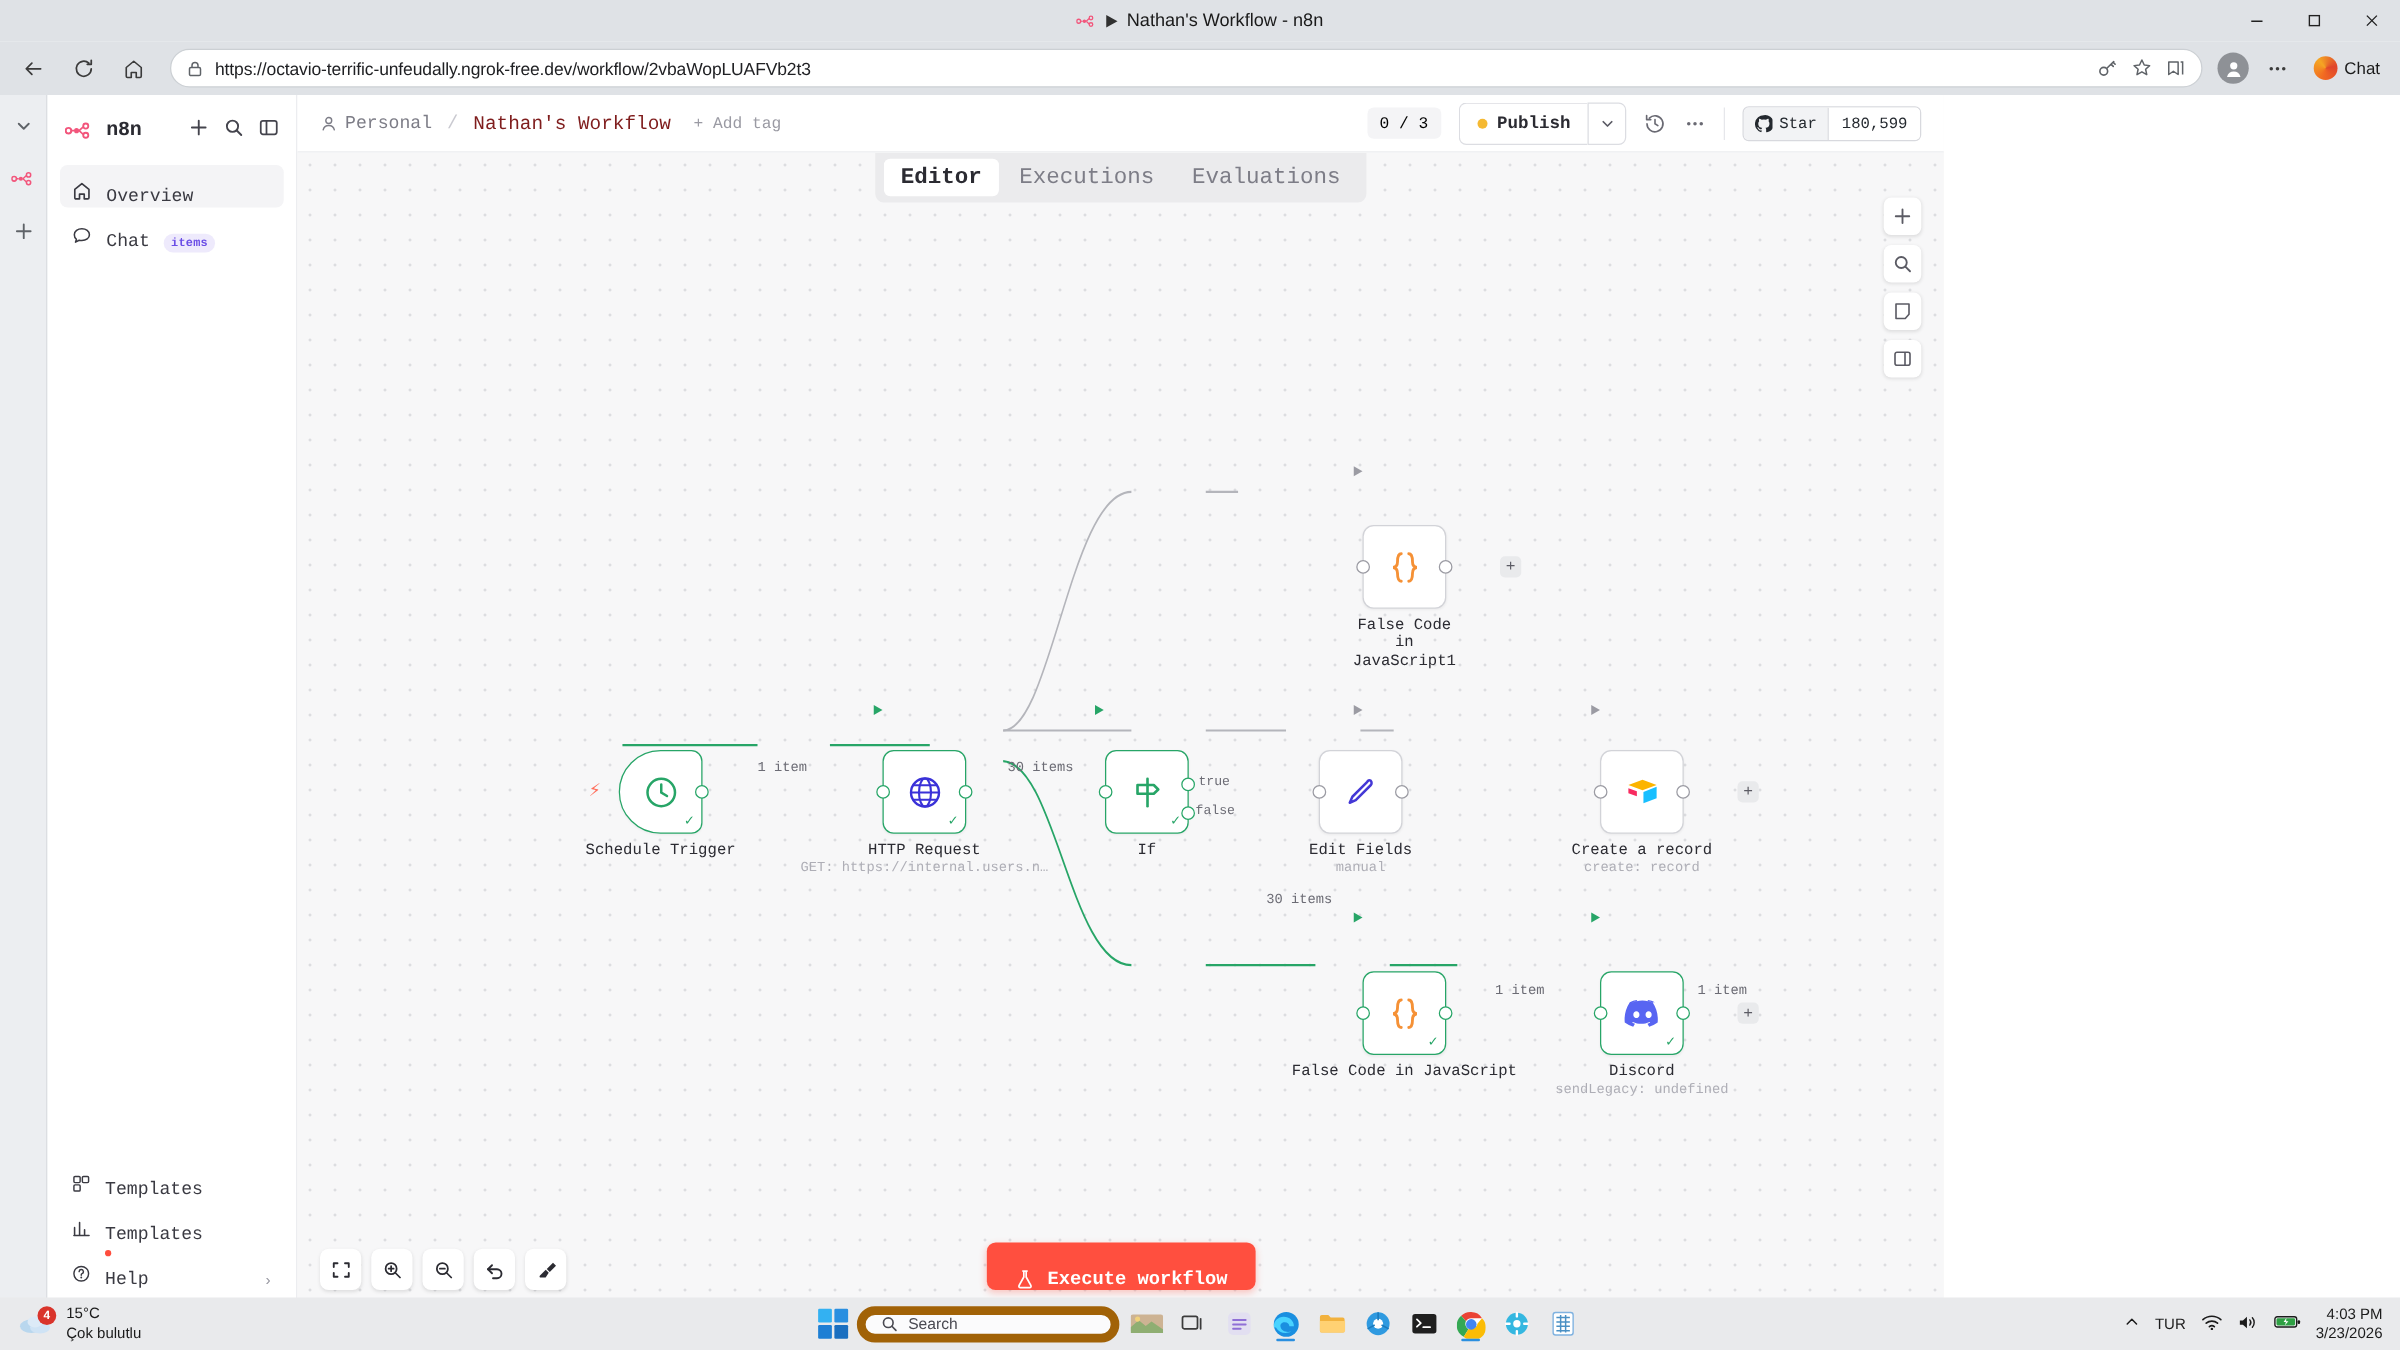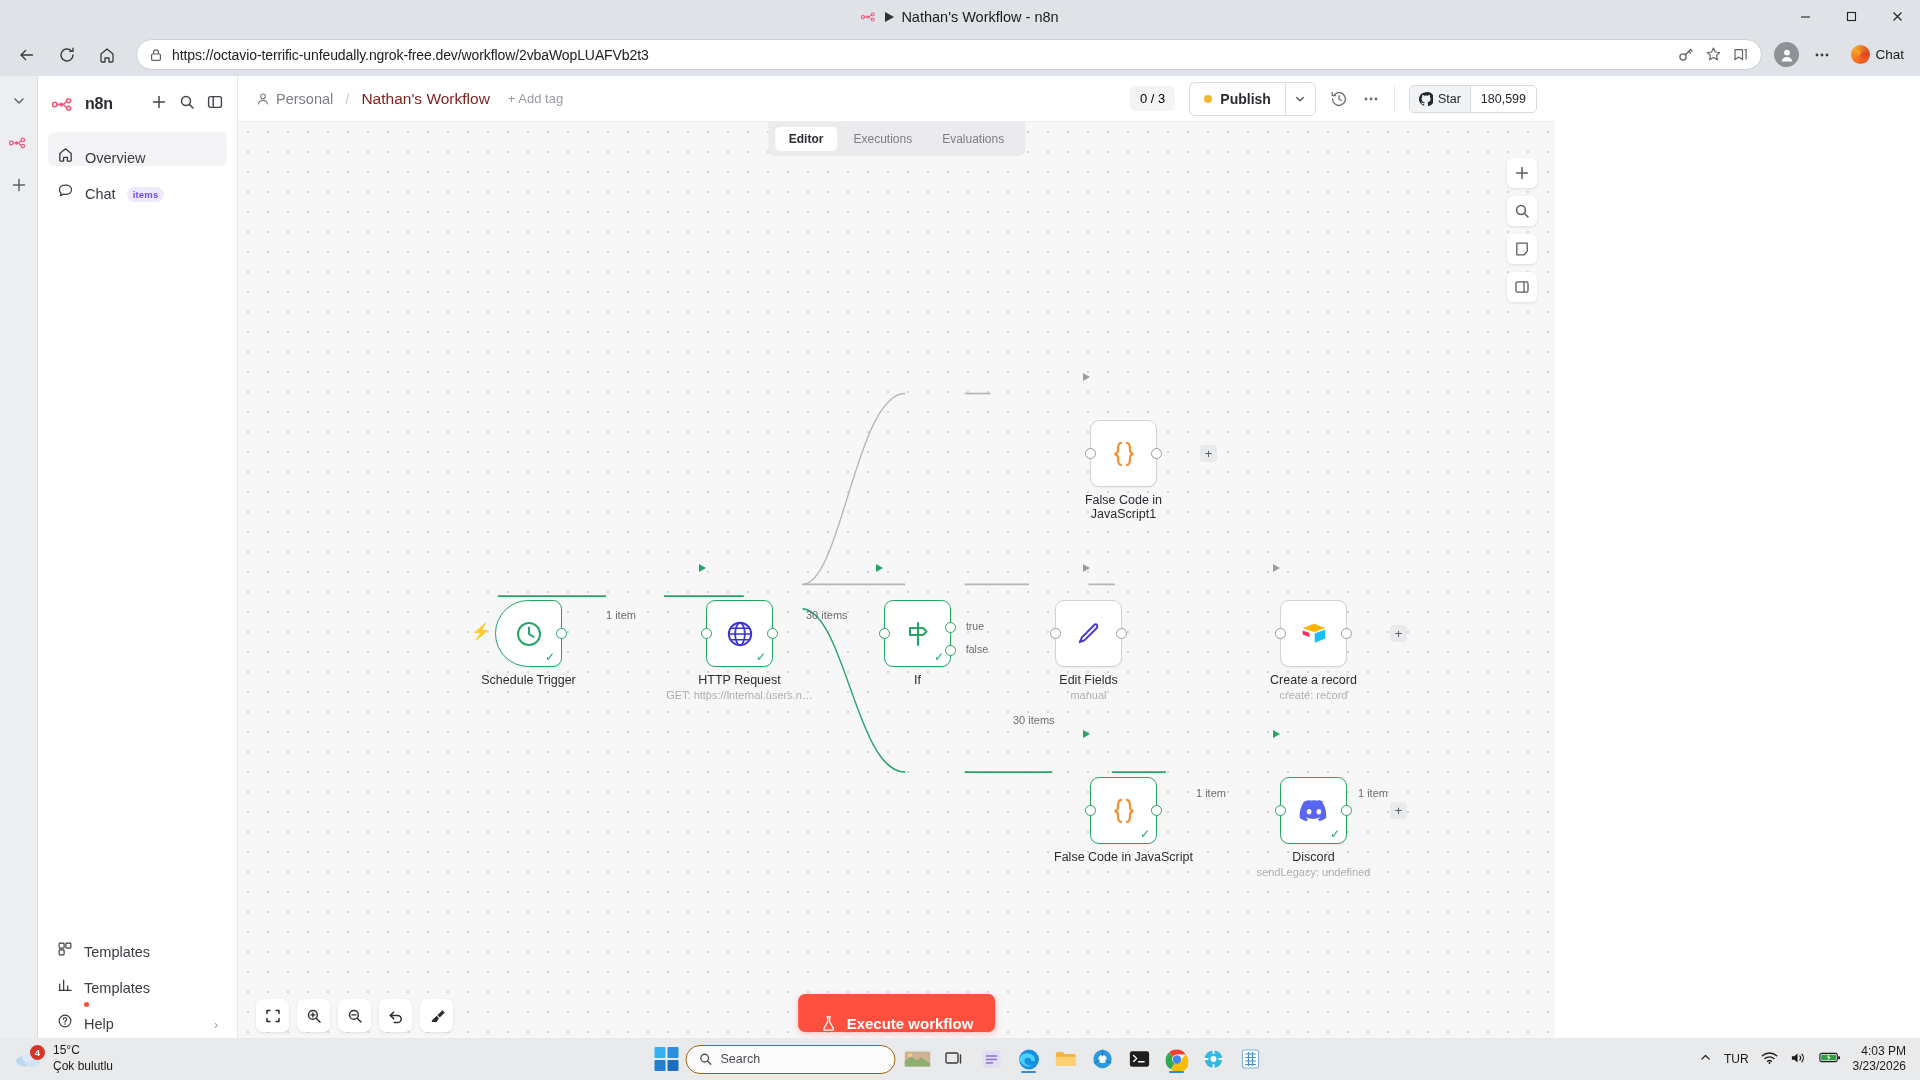--- a/index.html
+++ b/index.html
@@ -46,21 +46,21 @@
   .url-text { font-size: 14px; color: #202124; letter-spacing: -0.1px; white-space: nowrap; overflow: hidden; }
   .urlbar-right { margin-left: auto; display: flex; align-items: center; gap: 10px; }
   .avatar-circle { width: 25px; height: 25px; border-radius: 50%; background: #8e9196; display:flex;align-items:center;justify-content:center; }
   .chat-pill { display: flex; align-items: center; gap: 5px; font-size: 13.5px; color: #1a1a1a; padding: 0 6px; }
   .copilot-ico { width: 19px; height: 19px; border-radius: 50%;
     background: conic-gradient(from 200deg, #f26b21, #f5a623, #e0452c, #f26b21); }
 
   
   .app {
     position: absolute; top: 76px; left: 0; width: 1555px; height: 1004px;
-    background: #ffffff; display: flex;
+    background: #ffffff; display: flex; font-family: Liberation Mono, monospace;
   }
   
   .edge-rail {
     width: 38px; height: 1004px; background: #eceef1; border-right: 1px solid #d6d9dd;
     display: flex; flex-direction: column; align-items: center; padding-top: 12px; gap: 16px;
   }
   .rail-btn { width: 26px; height: 26px; display: flex; align-items: center; justify-content: center; color: #5f6368; }
 
   
   .sidebar {
@@ -122,21 +122,21 @@
     flex: 1; position: relative; overflow: hidden;
     background-color: #f7f7f8;
     background-image: radial-gradient(circle, #d3d4d8 1.1px, transparent 1.1px);
     background-size: 20px 20px;
   }
   .tabs {
     position: absolute; top: 0px; left: 50%; transform: translateX(-50%);
     background: #ebebed; border-radius: 0 0 7px 7px;
     display: flex; align-items: center; padding: 5px 7px; gap: 2px; z-index: 14;
   }
-  .tab { font-size: 12px; color: #7d7d87; padding: 5px 14px; border-radius: 5px; }
+  .tab { font-size: 18px; color: #7d7d87; padding: 5px 14px; border-radius: 5px; }
   .tab.active { background: #ffffff; color: #2b2b32; font-weight: 700; }
 
   .canvas-right {
     position: absolute; right: 18px; top: 36px; display: flex; flex-direction: column; gap: 8px; z-index: 14;
   }
   .cr-btn {
     width: 30px; height: 30px; background: #ffffff; border-radius: 6px;
     display: flex; align-items: center; justify-content: center; color: #5b5b64;
     box-shadow: 0 1px 3px rgba(0,0,0,.10);
   }
@@ -222,21 +222,21 @@
     background: #d9342b; color: #fff; font-size: 9.5px; display: flex; align-items: center; justify-content: center; font-weight: 700;
   }
   .tb-cloud { width: 30px; height: 22px; position: relative; }
   .tb-wtxt { font-size: 12px; color: #1b1b1b; line-height: 1.3; }
   .tb-center { position: absolute; left: 50%; transform: translateX(-50%); display: flex; align-items: center; gap: 7px; }
   .tb-start { width: 24px; height: 24px; display: grid; grid-template-columns: 1fr 1fr; grid-gap: 2px; }
   .tb-start i { background: #2a8fe0; border-radius: 1px; }
   .tb-start i:nth-child(1){ background:#33b1f2;} .tb-start i:nth-child(2){ background:#2a8fe0;}
   .tb-start i:nth-child(3){ background:#1e7fd4;} .tb-start i:nth-child(4){ background:#1a6fc0;}
   .tb-search {
-    width: 210px; height: 29px; background: #fbfbfc; border: 1px solid #a16207; border-radius: 15px;
+    width: 210px; height: 29px; background: #fbfbfc; border: 7px solid #a16207; border-radius: 15px;
     display: flex; align-items: center; gap: 8px; padding: 0 12px; font-size: 12.5px; color: #4a4a52;
   }
   .tb-ico { width: 30px; height: 30px; border-radius: 5px; display: flex; align-items: center; justify-content: center; position: relative; }
   .tb-right { margin-left: auto; display: flex; align-items: center; gap: 12px; padding-right: 14px; color: #1b1b1b; font-size: 12px; }
   .tb-clock { text-align: right; line-height: 1.25; font-size: 12px; }
   .tb-active-underline { position: absolute; bottom: 1px; left: 50%; transform: translateX(-50%); width: 15px; height: 2.5px; background: #2a8fe0; border-radius: 2px; }
 </style>
 </head>
 <body>
 

